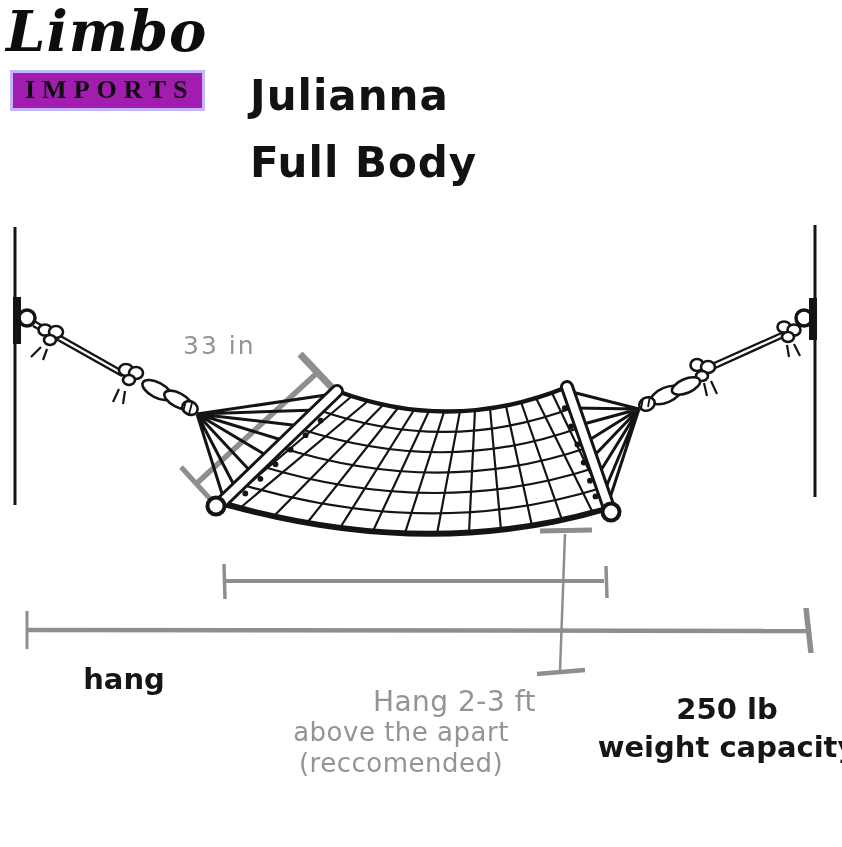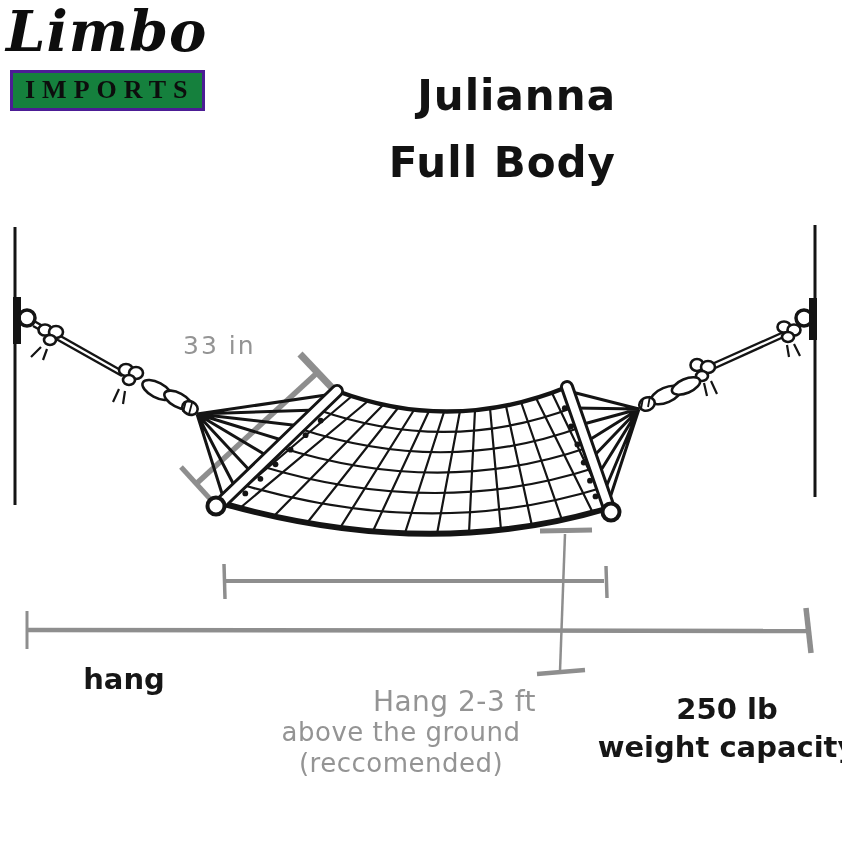--- a/index.html
+++ b/index.html
@@ -13,28 +13,28 @@
   body{font-family:"DejaVu Sans",sans-serif;color:var(--ink);position:relative;}
   .abs{position:absolute;}
 
   
   .logo-script{
     left:6px;top:-4px;width:186px;text-align:center;
     font-family:"DejaVu Serif",serif;font-style:italic;font-weight:bold;
     font-size:56px;line-height:70px;letter-spacing:1px;color:#0d0d0d;
   }
   .logo-box{
-    left:10px;top:70px;border:3px solid #4c1d95;padding:3px 8px 4px 12px;
+    left:10px;top:70px;border:3px solid #c4b5fd;padding:3px 8px 4px 12px;
     font-family:"Liberation Serif",serif;font-weight:bold;font-size:26px;
-    letter-spacing:7px;line-height:28px;color:#0d0d0d;background:#15803d;
+    letter-spacing:7px;line-height:28px;color:#0d0d0d;background:#a21caf;
   }
 
   
   .title{
-    left:250px;top:62px;width:366px;text-align:right;
+    left:250px;top:62px;width:366px;text-align:left;
     font-weight:bold;font-size:42px;line-height:67px;letter-spacing:1px;color:#121212;
   }
 
   
   .bar-width{
     left:183px;top:331px;font-size:25px;letter-spacing:2px;color:var(--gray-text);
   }
 
   
   .note{
@@ -207,20 +207,20 @@
 </svg>
 
 <div class="abs bar-width">33 in</div>
 
 <div class="abs note note-left">
   <div>hang</div>
 </div>
 
 <div class="abs note note-center">
   <div class="first">Hang 2-3 ft</div>
-  <div>above the ground</div>
+  <div>above the apart</div>
   <div>(reccomended)</div>
 </div>
 
 <div class="abs note note-right">
   <div>250 lb</div>
   <div>weight capacity</div>
 </div>
 
 </body></html>

